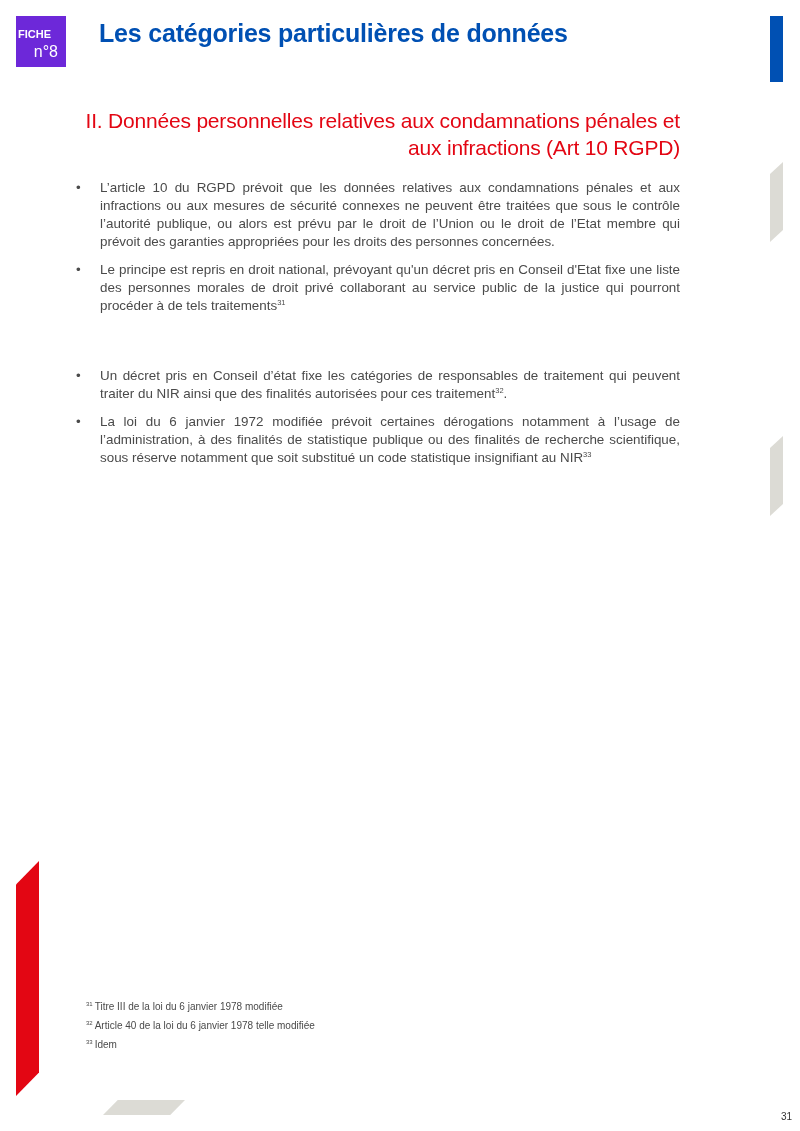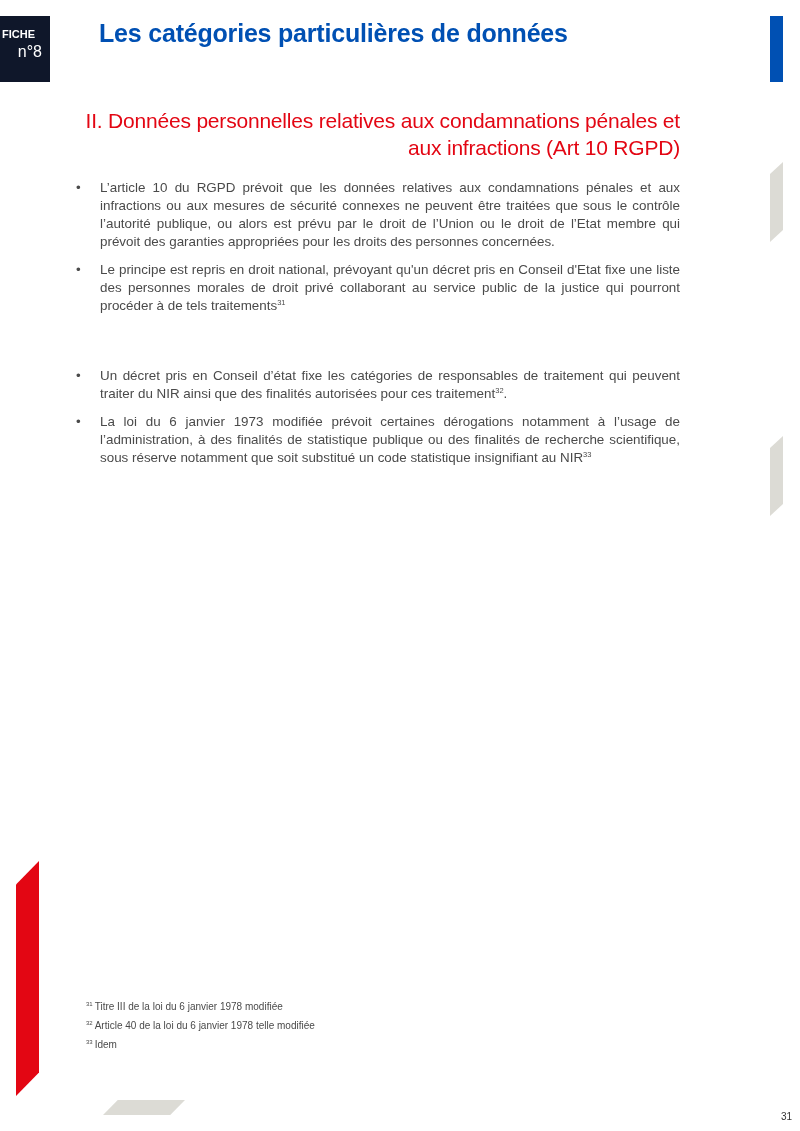--- a/index.html
+++ b/index.html
@@ -9,25 +9,25 @@
     }
     body {
       width: 800px;
       height: 1131px;
       position: relative;
       overflow: hidden;
       font-family: "Liberation Sans", sans-serif;
     }
     .fiche-box {
       position: absolute;
-      left: 0;
+      left: 16px;
       top: 16px;
       width: 50px;
-      height: 66px;
-      background: #0f172a;
+      height: 51px;
+      background: #6d28d9;
       color: #ffffff;
     }
     .fiche-label {
       position: absolute;
       left: 2px;
       top: 12px;
       font-size: 11px;
       font-weight: bold;
       letter-spacing: 0px;
     }
@@ -177,21 +177,21 @@
 </section>
 
 <section class="section section-2">
   <ul class="bullet-list">
     <li class="bullet-item">
       <span class="bullet-dot">•</span>
       <span>Un décret pris en Conseil d’état fixe les catégories de responsables de traitement qui peuvent traiter du NIR ainsi que des finalités autorisées pour ces traitement</span><sup class="fn">32</sup><span>.</span>
     </li>
     <li class="bullet-item">
       <span class="bullet-dot">•</span>
-      <span>La loi du 6 janvier 1973 modifiée prévoit certaines dérogations notamment à l’usage de l’administration, à des finalités de statistique publique ou des finalités de recherche scientifique, sous réserve notamment que soit substitué un code statistique insignifiant au NIR</span><sup class="fn">33</sup>
+      <span>La loi du 6 janvier 1972 modifiée prévoit certaines dérogations notamment à l’usage de l’administration, à des finalités de statistique publique ou des finalités de recherche scientifique, sous réserve notamment que soit substitué un code statistique insignifiant au NIR</span><sup class="fn">33</sup>
     </li>
   </ul>
 </section>
 
 <div class="footnotes">
   <div class="footnote">
     <sup>31</sup><span>Titre III de la loi du 6 janvier 1978 modifiée</span>
   </div>
   <div class="footnote">
     <sup>32</sup><span>Article 40 de la loi du 6 janvier 1978 telle modifiée</span>

